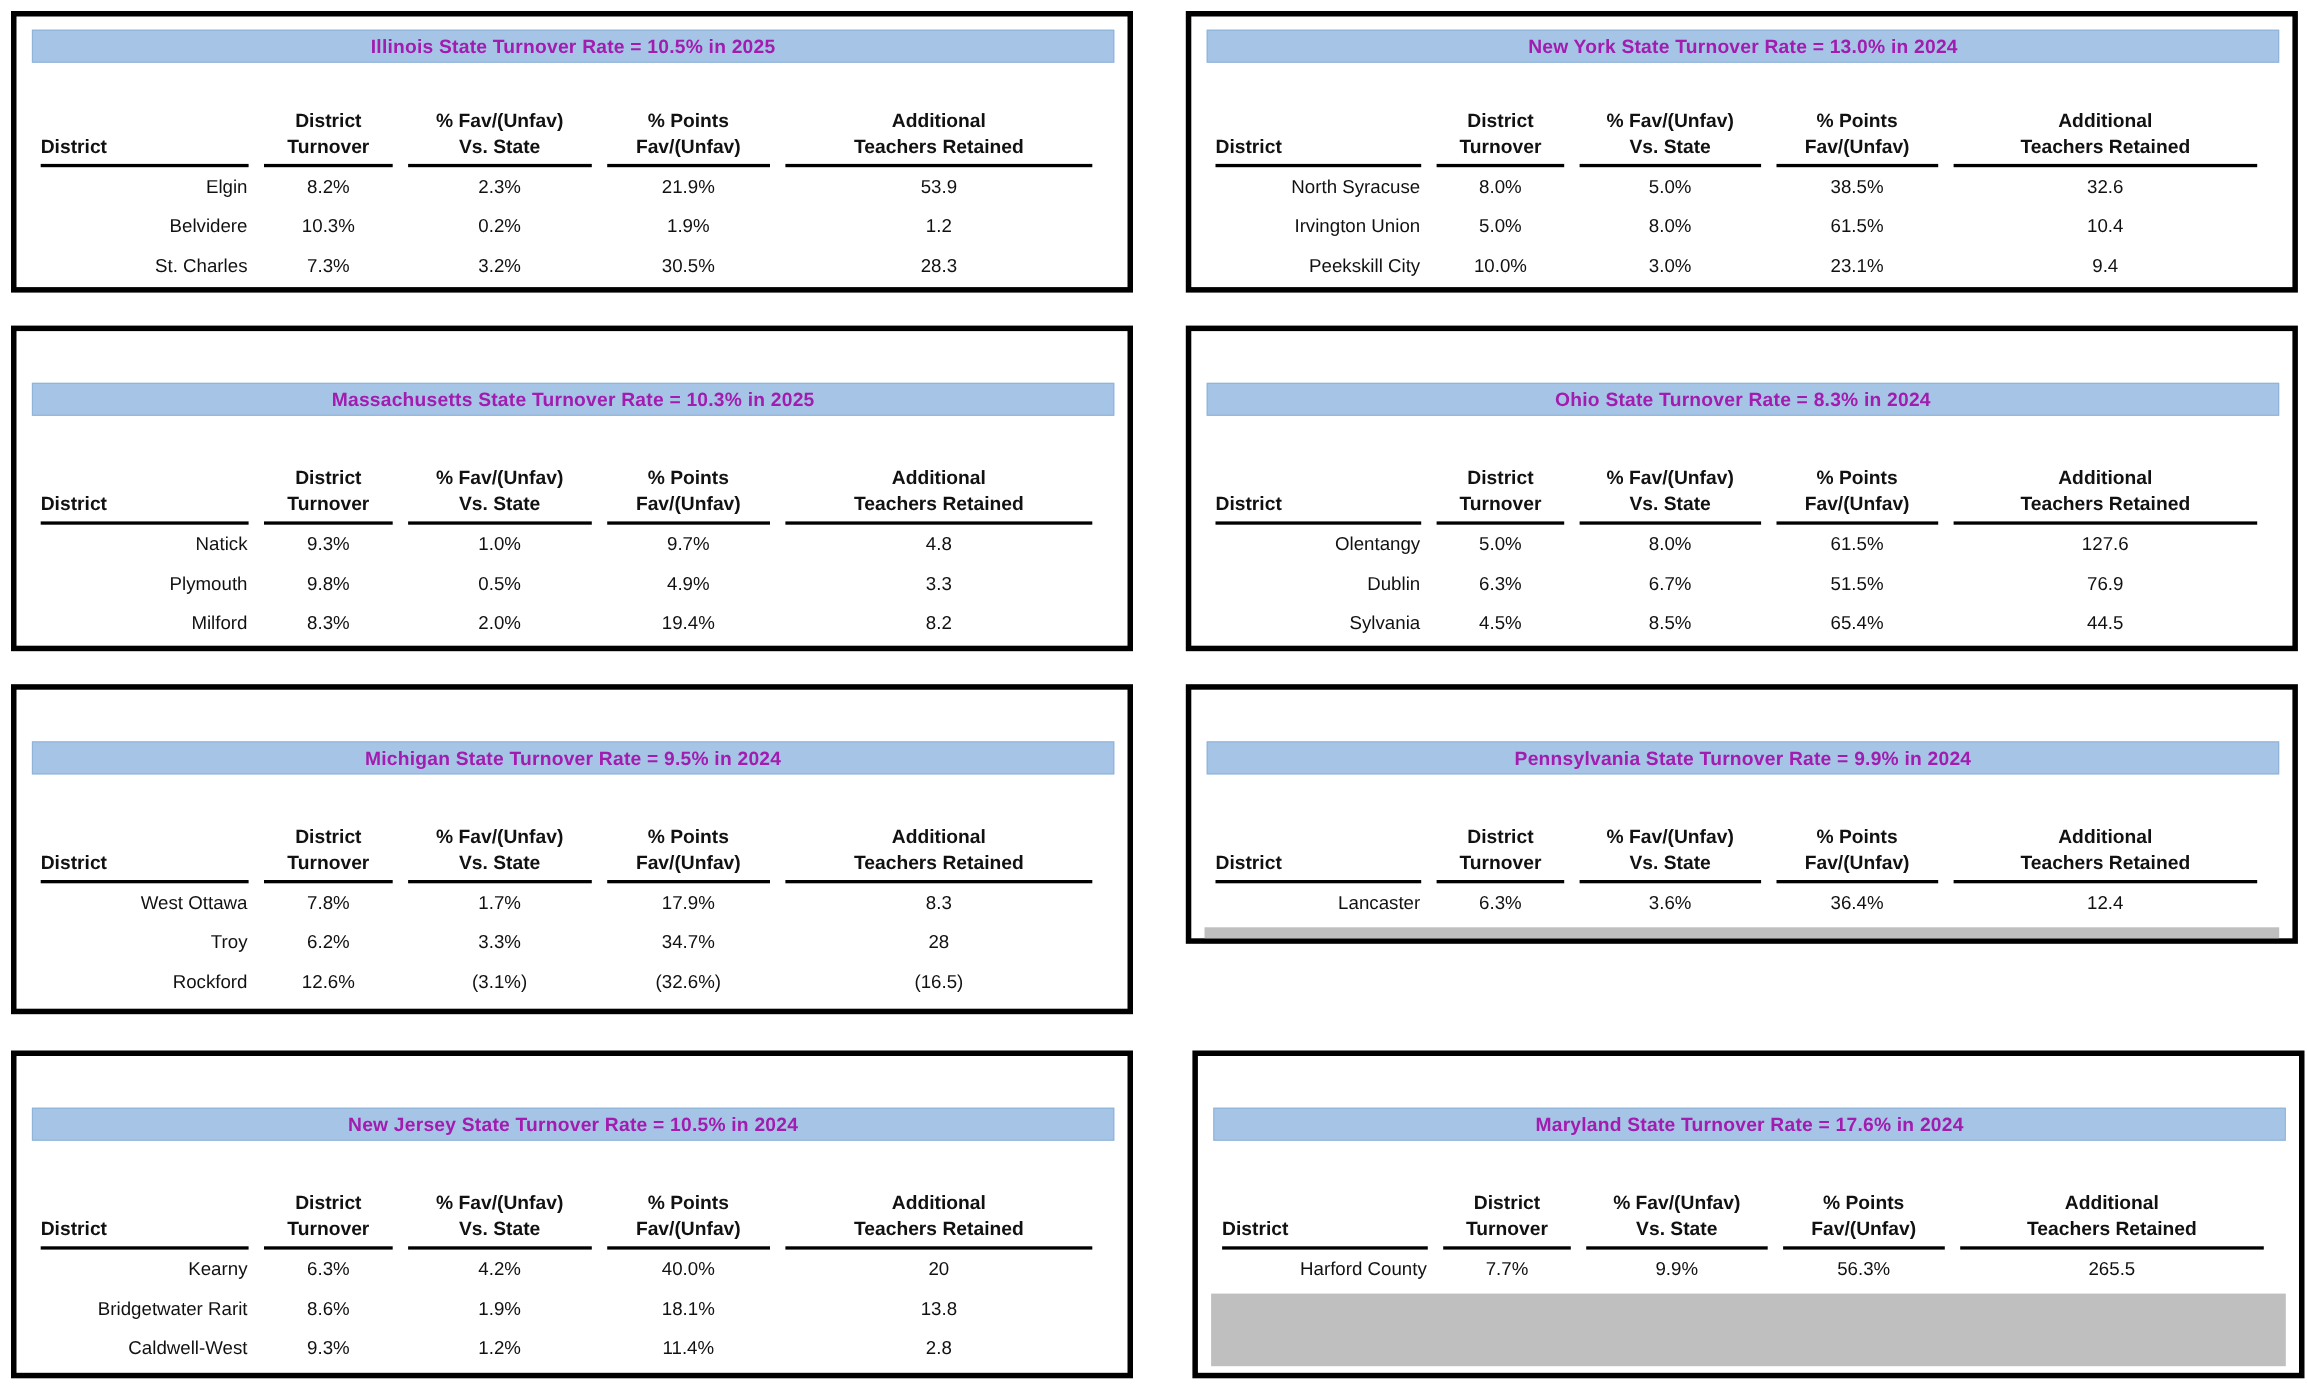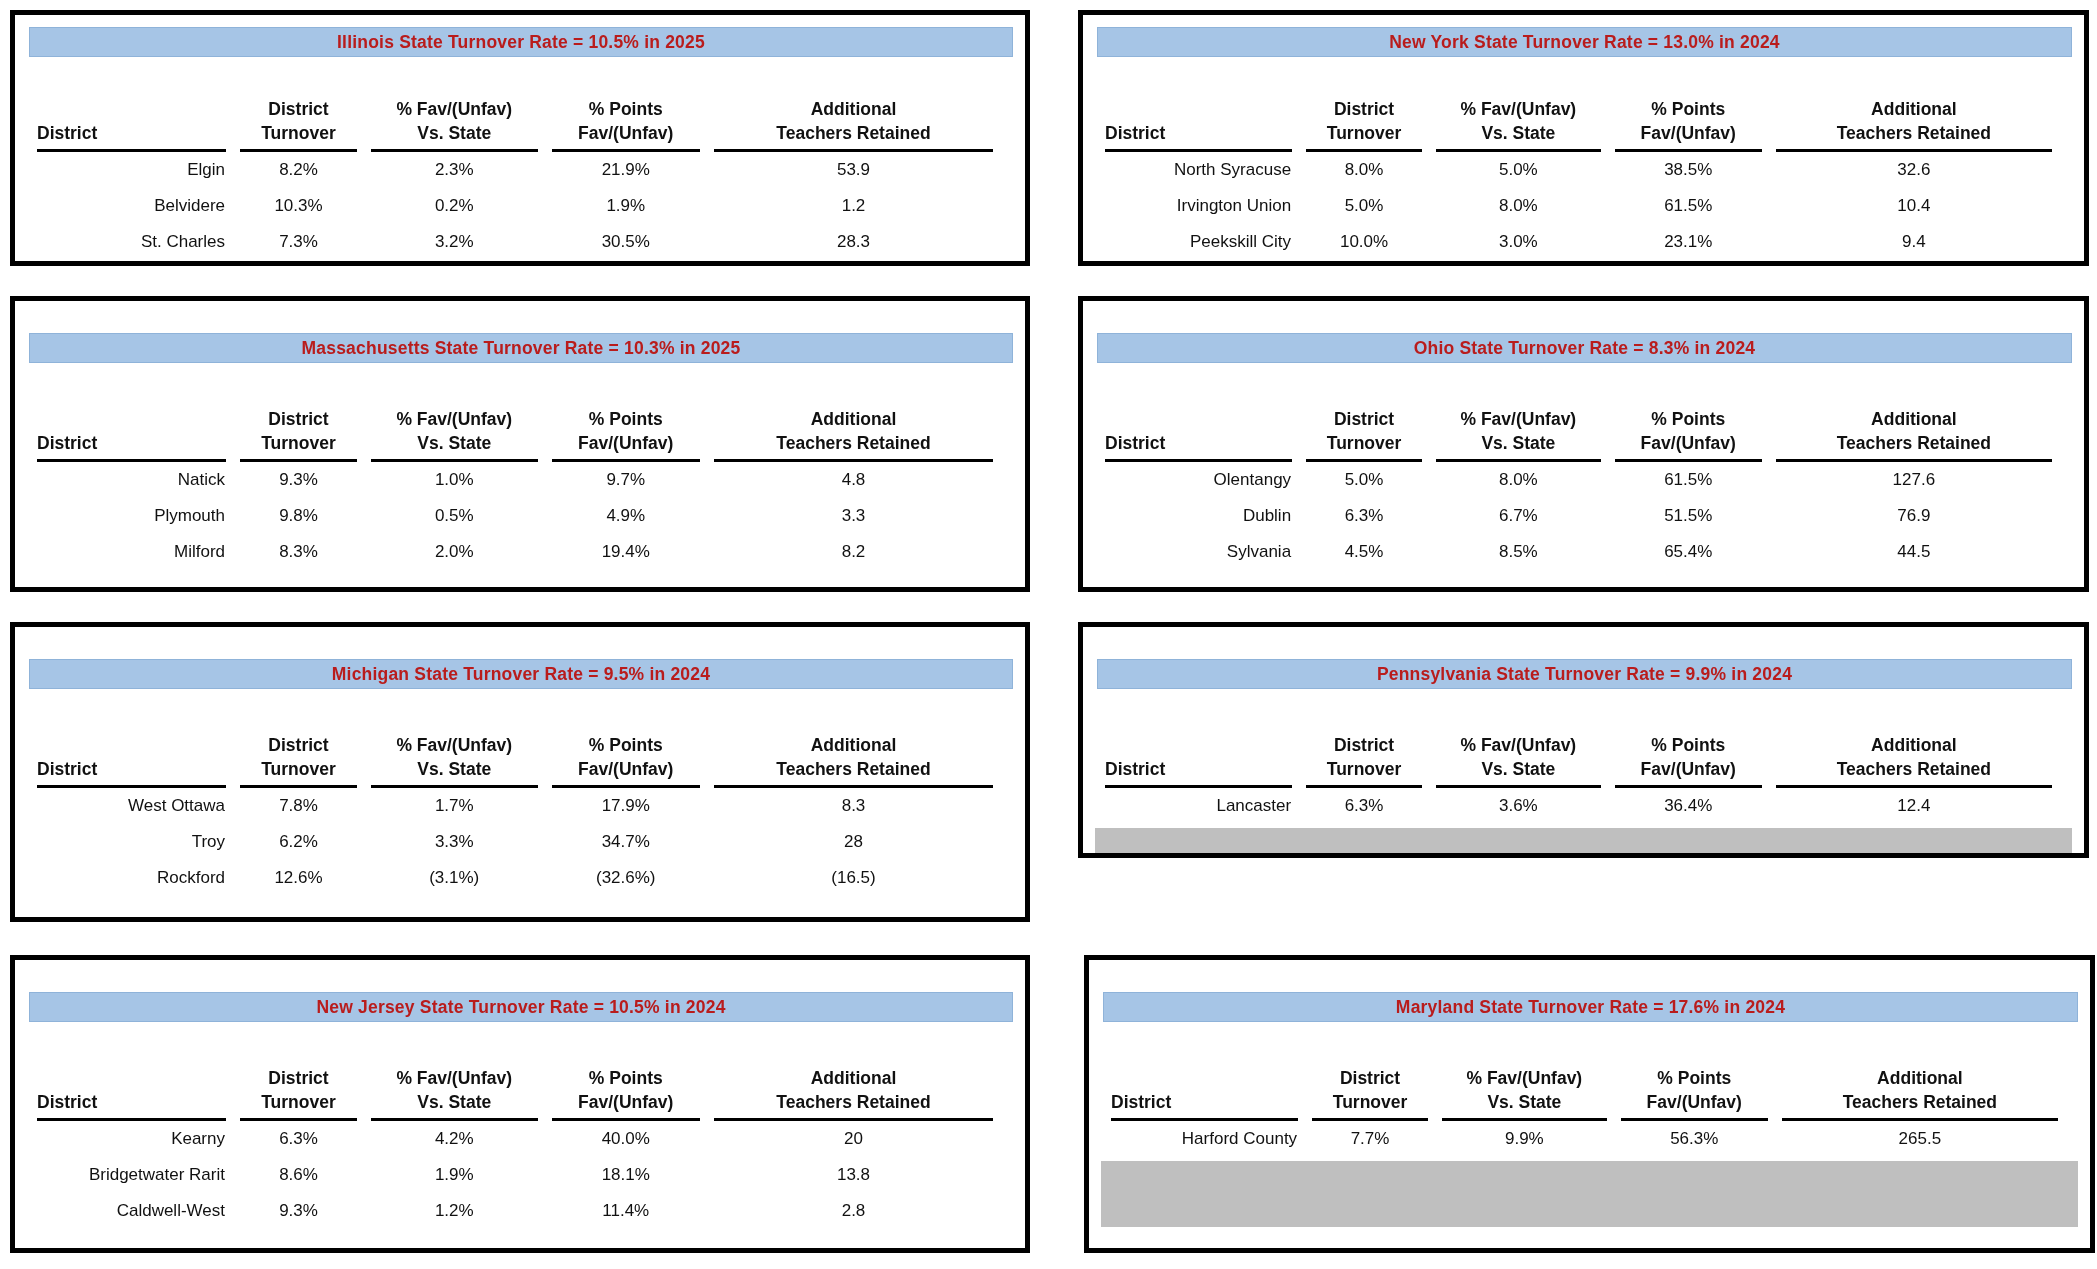--- a/index.html
+++ b/index.html
@@ -7,23 +7,23 @@
     width:2097px;height:1269px;position:relative;background:#ffffff;
     font-family:"Liberation Sans", sans-serif;color:#111111;
   }
   .card{
     position:absolute;background:#ffffff;border:5px solid #000000;
     box-sizing:border-box;overflow:hidden;
   }
   .titlebar{
     height:28px;margin:12px 12px 0 14px;background:#A6C5E6;
     border:1px solid #8FB3D9;display:flex;align-items:center;justify-content:center;
-    font-weight:bold;font-size:17.5px;color:#b91c1c;letter-spacing:.2px;
-  }
-  .card.tall .titlebar{margin-top:32px;}
+    font-weight:bold;font-size:17.5px;color:#a21caf;letter-spacing:.2px;
+  }
+  .card.tall .titlebar{margin-top:47px;}
   table.districts{
     border-collapse:separate;border-spacing:14px 0;table-layout:fixed;
     width:calc(100% - 26px);margin:40px 12px 0 8px;font-size:17px;
   }
   .card.tall table.districts{margin-top:44px;}
   col.w0{width:21%;} col.w1{width:13%;} col.w2{width:18.5%;} col.w3{width:16.5%;} col.w4{width:31%;}
   th{
     font-weight:bold;text-align:center;vertical-align:bottom;
     padding:0 0 4px 0;border-bottom:3px solid #000000;font-size:17.5px;
   }

